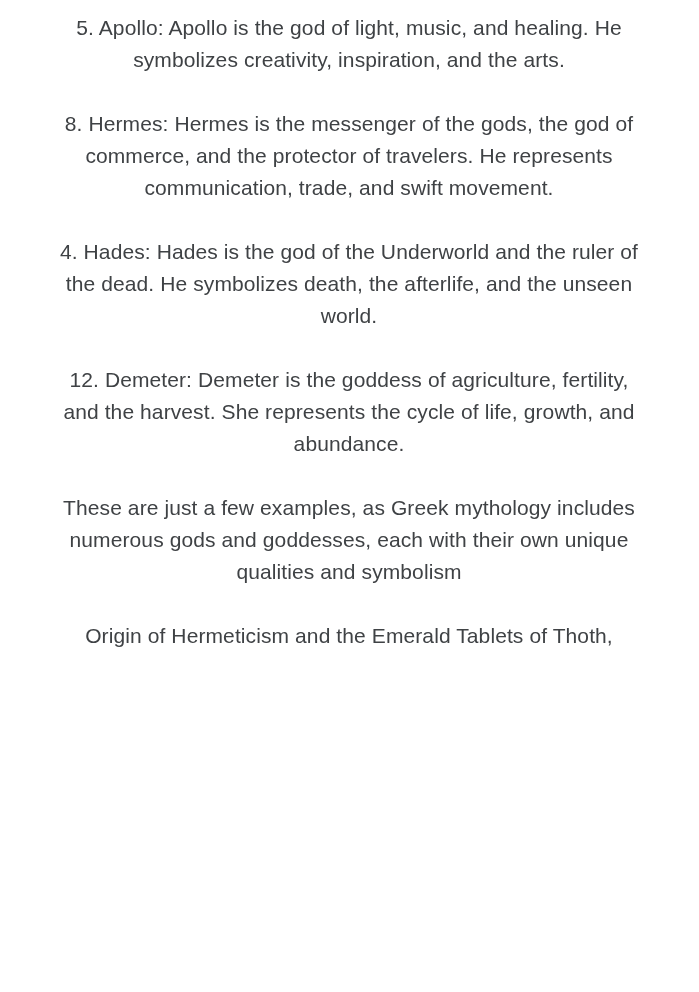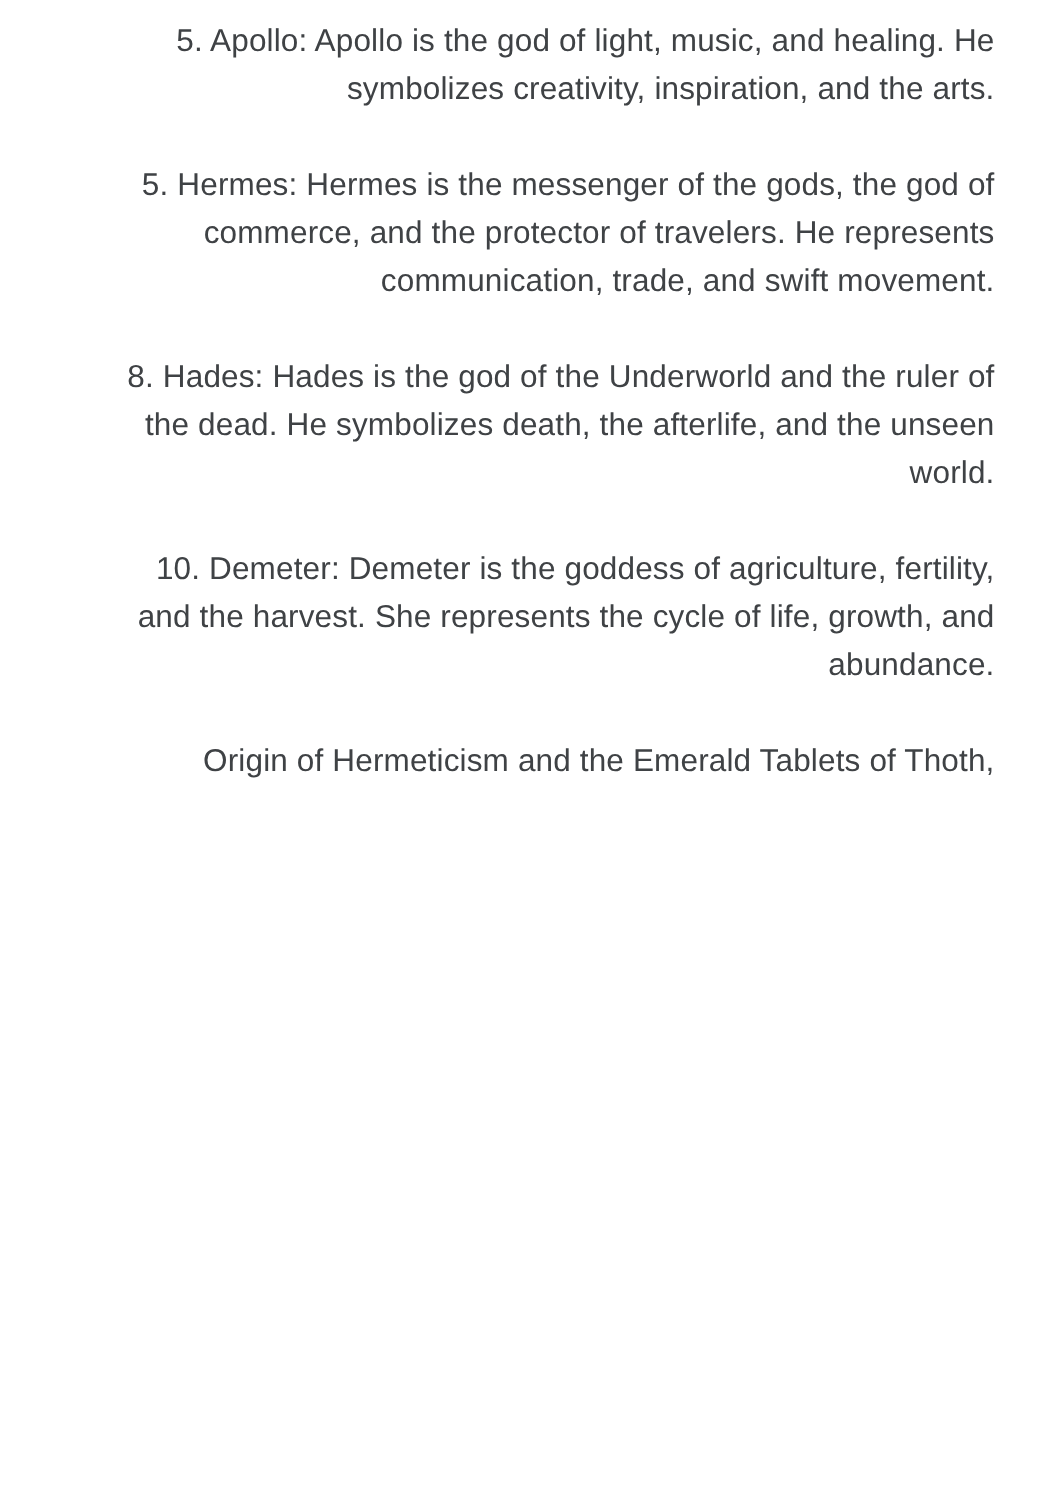--- a/index.html
+++ b/index.html
@@ -16,36 +16,39 @@
     overflow: hidden;
     font-family: "Liberation Sans", "DejaVu Sans", sans-serif;
     font-size: 21px;
     line-height: 32px;
     letter-spacing: 0.1px;
     color: #3f4245;
   }
   .para {
     margin: 0 0 32px 0;
     white-space: pre-line; 
-    text-align: right;
+    text-align: center;
   }
   .para:last-child {
     margin-bottom: 0;
     margin-top: 28px;
   }
 </style>
 </head>
 <body>
 
 <div class="page">
   <p class="para">5. Apollo: Apollo is the god of light, music, and healing. He
 symbolizes creativity, inspiration, and the arts.</p>
-  <p class="para">5. Hermes: Hermes is the messenger of the gods, the god of
+  <p class="para">8. Hermes: Hermes is the messenger of the gods, the god of
 commerce, and the protector of travelers. He represents
 communication, trade, and swift movement.</p>
-  <p class="para">8. Hades: Hades is the god of the Underworld and the ruler of
+  <p class="para">4. Hades: Hades is the god of the Underworld and the ruler of
 the dead. He symbolizes death, the afterlife, and the unseen
 world.</p>
-  <p class="para">10. Demeter: Demeter is the goddess of agriculture, fertility,
+  <p class="para">12. Demeter: Demeter is the goddess of agriculture, fertility,
 and the harvest. She represents the cycle of life, growth, and
 abundance.</p>
+  <p class="para">These are just a few examples, as Greek mythology includes
+numerous gods and goddesses, each with their own unique
+qualities and symbolism</p>
   <p class="para">Origin of Hermeticism and the Emerald Tablets of Thoth,</p>
 </div>
 
 </body></html>

